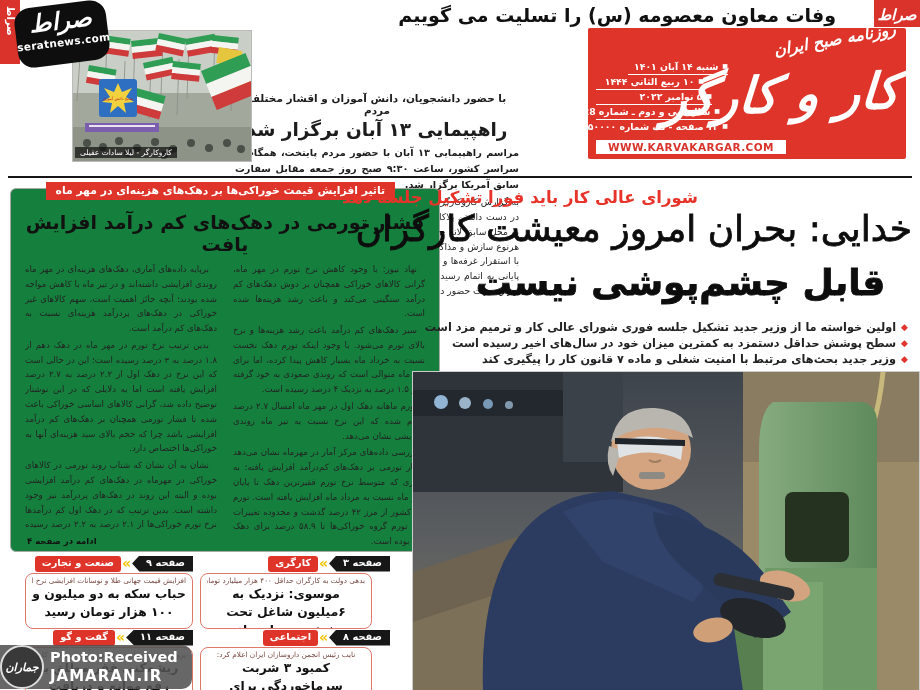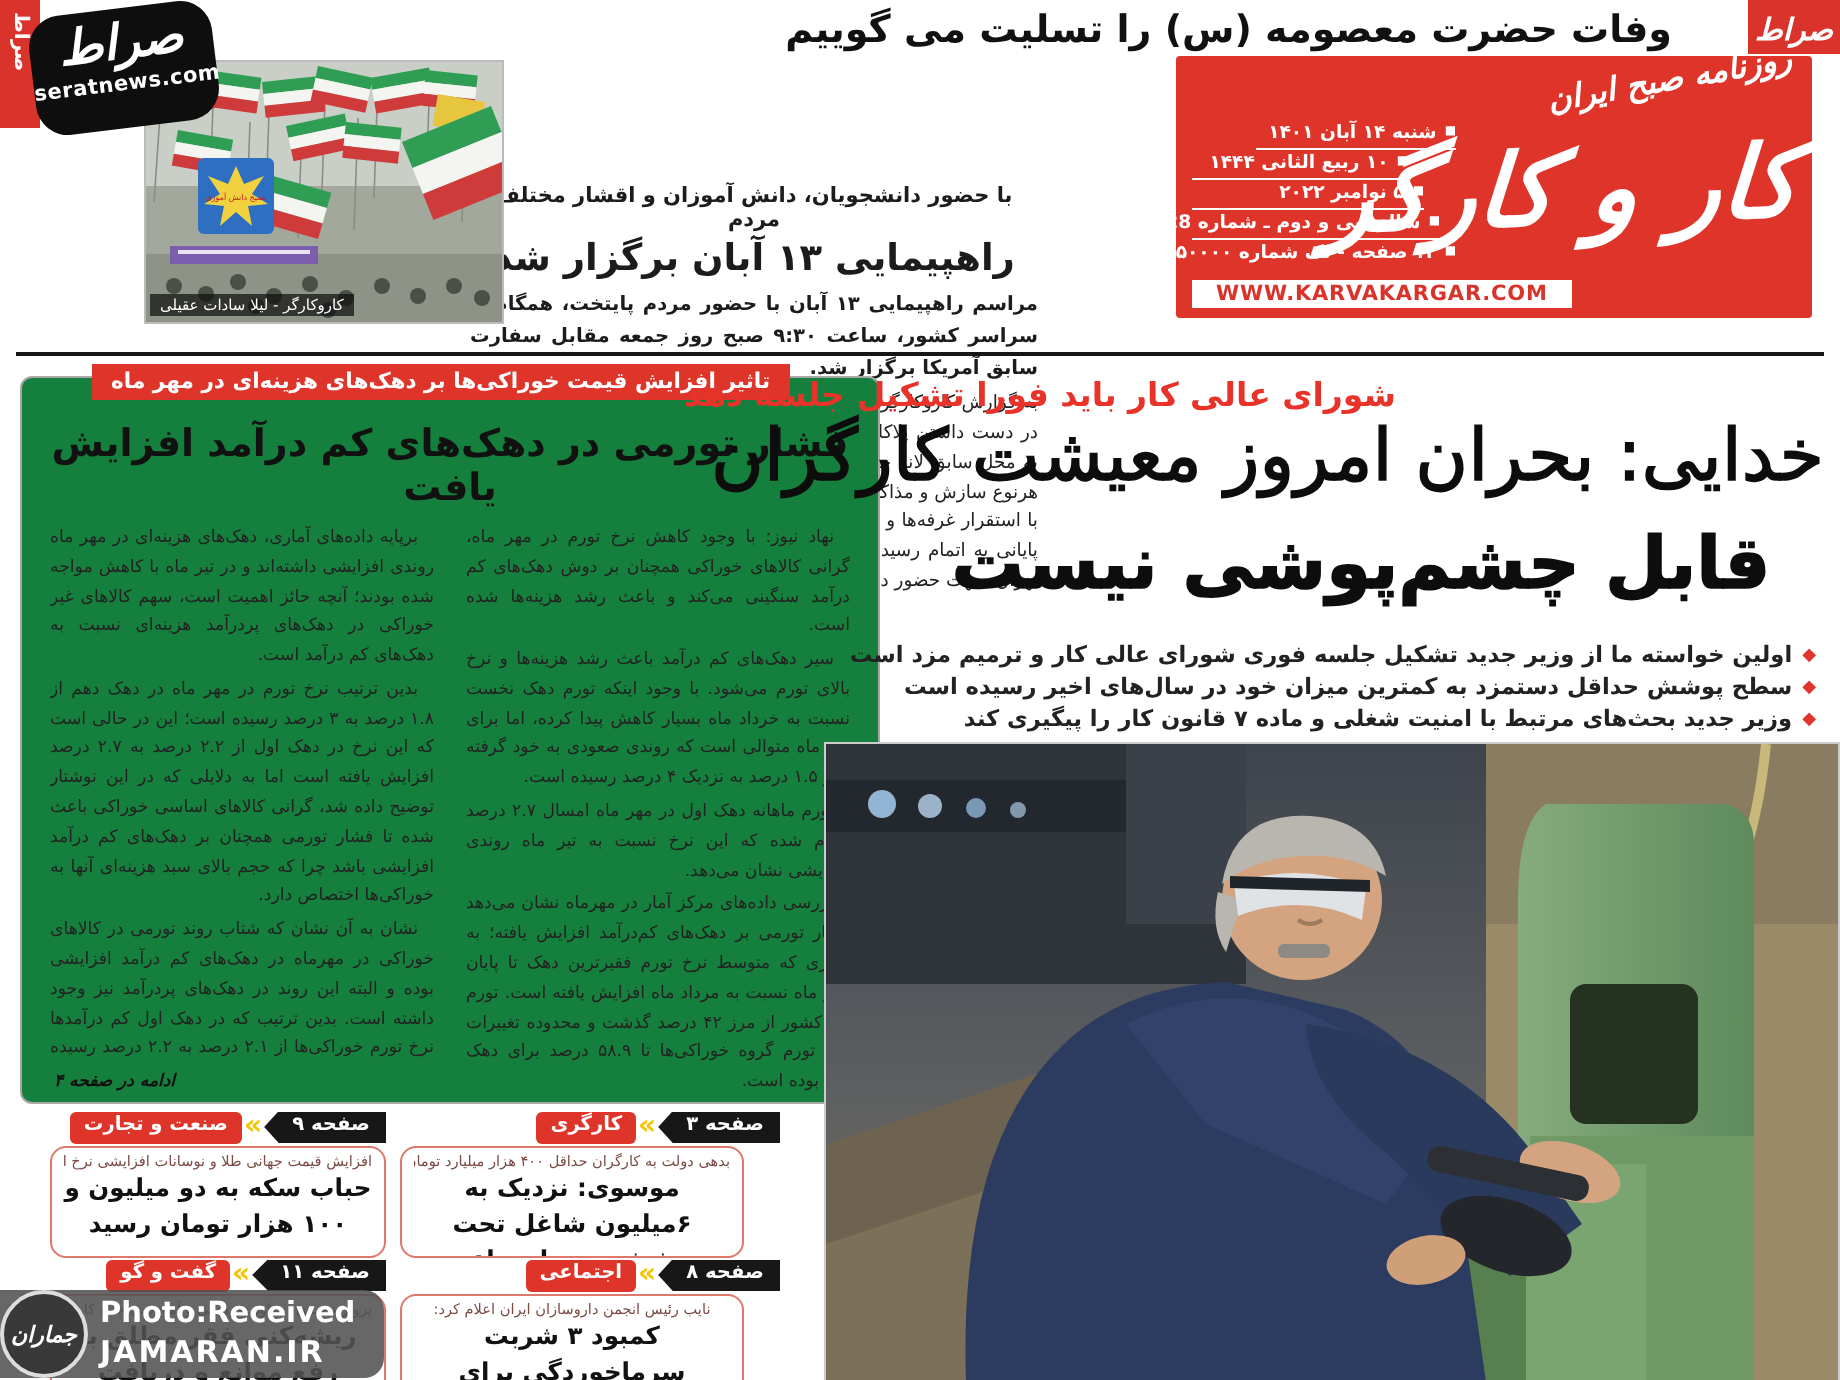--- a/index.html
+++ b/index.html
@@ -56,21 +56,21 @@
 
   
   .infl-box{left:10px;top:188px;width:428px;height:362px;border:1px solid #a8a8a8;border-radius:6px;
         background:#15803d;}
   .infl-bar{position:absolute;right:44px;top:-7px;background:#df342a;color:#fff;font-size:10.8px;
         font-weight:bold;padding:2px 10px 3px;white-space:nowrap;}
   .infl-headline{margin-top:22px;text-align:center;font-size:19px;font-weight:bold;color:#111;}
   .infl-body{margin:7px 14px 0;height:288px;column-count:2;column-gap:16px;direction:rtl;
         text-align:justify;font-size:8.6px;line-height:1.72;color:#222;overflow:hidden;}
   .infl-body p{margin:0 0 2px;text-indent:8px;}
-  .infl-cont{position:absolute;left:16px;bottom:5px;font-size:8.5px;font-weight:bold;color:#111;font-style:italic;}
+  .infl-cont{position:absolute;left:16px;bottom:5px;font-size:8.5px;font-weight:bold;color:#111;}
 
   
   .lead-kicker{right:222px;top:188px;color:#e8332a;font-size:16.5px;font-weight:bold;white-space:nowrap;}
   .lead-h1{left:449px;top:208px;width:463px;text-align:left;direction:rtl;color:#0d0d0d;
         font-size:36px;font-weight:normal;white-space:nowrap;-webkit-text-stroke:.8px #0d0d0d;}
   .lead-h2{left:449px;top:262px;width:463px;text-align:center;direction:rtl;color:#0d0d0d;
         font-size:36px;font-weight:bold;white-space:nowrap;-webkit-text-stroke:.8px #0d0d0d;}
   .lead-bullets{right:12px;top:320px;direction:rtl;}
   .lead-bullet{font-size:11.3px;font-weight:bold;color:#222;line-height:1.4;white-space:nowrap;text-align:right;}
   .lead-bullet::before{content:"◆";color:#df342a;font-size:9px;margin-left:5px;vertical-align:1px;}
@@ -235,21 +235,21 @@
     <div class="rally-caption">کاروکارگر - لیلا سادات عقیلی</div>
   </div>
 
   <div class="abs top-article">
     <div class="ta-kicker">با حضور دانشجویان، دانش آموزان و اقشار مختلف مردم</div>
     <div class="ta-headline">راهپیمایی ۱۳ آبان برگزار شد</div>
     <div class="ta-lead">مراسم راهپیمایی ۱۳ آبان با حضور مردم پایتخت، همگام با سراسر کشور، ساعت ۹:۳۰ صبح روز جمعه مقابل سفارت سابق آمریکا برگزار شد.</div>
     <div class="ta-body">به گزارش کاروکارگر، دانشجویان و دانش‌آموزان پیش از آغاز این مراسم با در دست داشتن پلاکاردهایی با مضمون ضداستکباری، در خیابان‌های منتهی به محل سابق لانه جاسوسی حضور پیدا کردند و ضمن سردادن شعارهایی هرنوع سازش و مذاکره با آمریکا را محکوم کردند. گفتنی است، این مراسم با استقرار غرفه‌ها و ایستگاه‌های پذیرایی آغاز شد و پس از قرائت قطعنامه پایانی به اتمام رسید. شرکت کنندگان در مراسم سپس به سمت دانشگاه تهران، جهت حضور در نمازجمعه حرکت کردند.</div>
   </div>
 
-  <div class="abs condolence">وفات حضرت معصومه (س) را تسلیت می گوییم</div>
+  <div class="abs condolence">وفات معاون معصومه (س) را تسلیت می گوییم</div>
 
   <div class="abs masthead">
     <div class="m-tagline">روزنامه صبح ایران</div>
     <div class="m-title">کار و کارگر</div>
     <div class="m-dates">
       <div class="m-date">شنبه ۱۴ آبان ۱۴۰۱</div>
       <div class="m-date">۱۰ ربیع الثانی ۱۴۴۴</div>
       <div class="m-date">۵ نوامبر ۲۰۲۲</div>
       <div class="m-date">سال سی و دوم ـ شماره 4028</div>
       <div class="m-date">۱۲ صفحه - تک شماره ۵۰۰۰۰ ریال</div>

